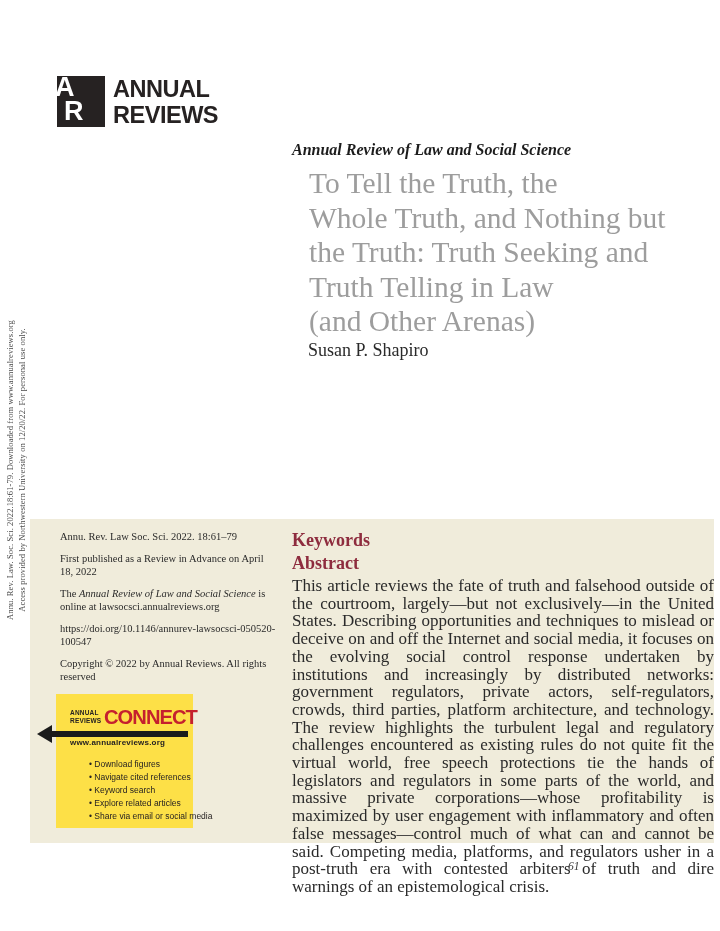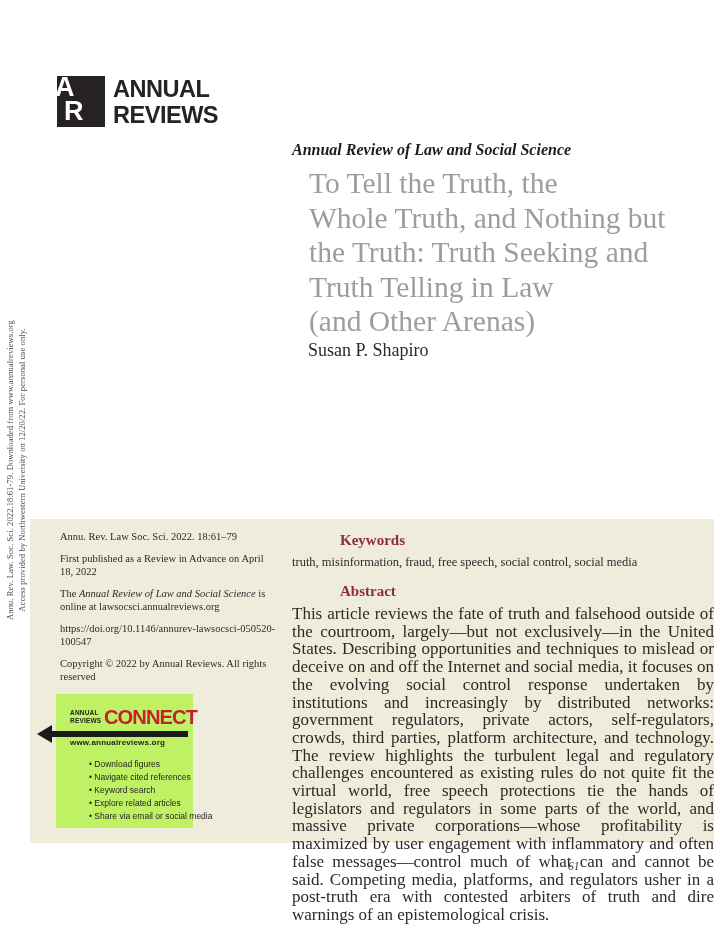--- a/index.html
+++ b/index.html
@@ -67,32 +67,32 @@
   .meta-col {
     position:absolute; left:60px; top:530px; width:218px;
     font-size:10.5px; line-height:13px; color:#2a2a2a;
   }
   .meta-col p { margin-bottom:9px; word-break:break-word; }
   .meta-col .doi { word-break:break-all; }
 
   
   .abstract-col { position:absolute; left:292px; top:531px; width:422px; }
   .sec-heading {
-    font-weight:bold; font-size:15px; line-height:18px; margin-bottom:5px;margin-left:48px;
+    font-weight:bold; font-size:18px; line-height:18px; margin-bottom:5px;
   }
   .keywords-line { font-size:12.5px; line-height:16px; color:#2a2a2a; margin-bottom:12px; }
   .abstract-text {
     font-size:17px; line-height:17.7px; color:#2a2a2a;
     text-align:justify;
   }
 
   
   .connect-box {
     position:absolute; left:56px; top:694px; width:137px; height:134px;
-    background:#bef264;
+    background:#fde047;
     font-family:"Liberation Sans", sans-serif;
   }
   .connect-header { position:absolute; left:14px; top:12px; display:flex; align-items:flex-start; }
   .connect-brand {
     font-weight:bold; font-size:6.5px; line-height:7.5px; color:#262222;
     letter-spacing:.2px; margin-top:3px;
   }
   .connect-name {
     font-weight:bold; font-size:21px; line-height:21px; letter-spacing:-1px;
     margin-left:3px; transform:scaleX(.96); transform-origin:left top;
@@ -158,21 +158,20 @@
   <div class="meta-col">
     <p>Annu. Rev. Law Soc. Sci. 2022. 18:61–79</p>
     <p>First published as a Review in Advance on April 18, 2022</p>
     <p><span>The </span><i>Annual Review of Law and Social Science</i><span> is online at lawsocsci.annualreviews.org</span></p>
     <p class="doi">https://doi.org/10.1146/annurev-lawsocsci-050520-100547</p>
     <p>Copyright © 2022 by Annual Reviews. All rights reserved</p>
   </div>
 
   <div class="abstract-col">
     <div class="sec-heading" style="color:#8e2c3e">Keywords</div>
-    <div class="keywords-line">truth, misinformation, fraud, free speech, social control, social media</div>
     <div class="sec-heading" style="color:#8e2c3e">Abstract</div>
     <div class="abstract-text">This article reviews the fate of truth and falsehood outside of the courtroom, largely—but not exclusively—in the United States. Describing opportunities and techniques to mislead or deceive on and off the Internet and social media, it focuses on the evolving social control response undertaken by institutions and increasingly by distributed networks: government regulators, private actors, self-regulators, crowds, third parties, platform architecture, and technology. The review highlights the turbulent legal and regulatory challenges encountered as existing rules do not quite fit the virtual world, free speech protections tie the hands of legislators and regulators in some parts of the world, and massive private corporations—whose profitability is maximized by user engagement with inflammatory and often false messages—control much of what can and cannot be said. Competing media, platforms, and regulators usher in a post-truth era with contested arbiters of truth and dire warnings of an epistemological crisis.</div>
   </div>
 
   <div class="connect-box">
     <div class="connect-header">
       <div class="connect-brand">
         <div>ANNUAL</div>
         <div>REVIEWS</div>
       </div>

